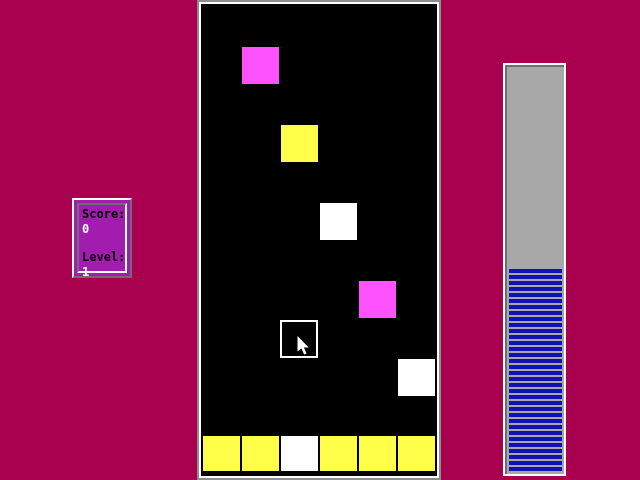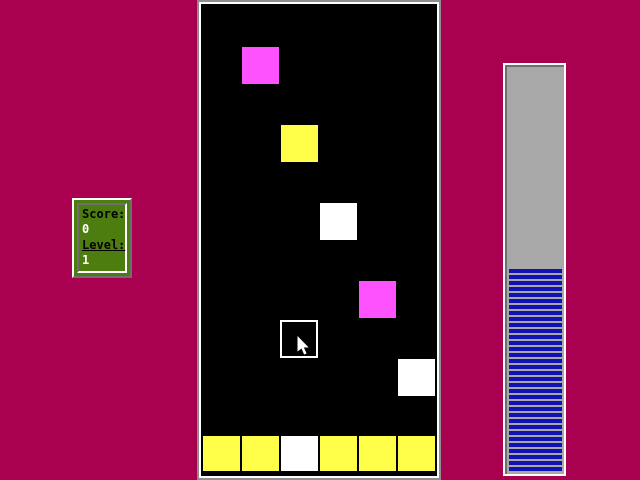--- a/index.html
+++ b/index.html
@@ -9,42 +9,42 @@
     width: 640px; height: 480px;
     overflow: hidden;
     font-family: "DejaVu Sans Mono", "Liberation Mono", monospace;
   }
 
   
   .score-panel {
     position: absolute;
     left: 72px; top: 198px;
     width: 60px; height: 80px;
-    background: #4d7c0f;
+    background: #a21caf;
     border-top: 2px solid #ffffff;
     border-left: 2px solid #ffffff;
     border-right: 2px solid #6e6e6e;
     border-bottom: 2px solid #6e6e6e;
     padding: 3px;
   }
   .score-panel-inner {
     width: 100%; height: 100%;
     border-top: 2px solid #6e6e6e;
     border-left: 2px solid #6e6e6e;
     border-right: 2px solid #ffffff;
     border-bottom: 2px solid #ffffff;
     padding: 2px 3px;
     font-size: 12px;
     font-weight: bold;
     line-height: 15px;
     color: #000000;
     white-space: nowrap;
   }
   .panel-value { color: #ffffff; }
-  .level-label { margin-top: 1px; text-decoration: underline; }
+  .level-label { margin-top: 13px; }
 
   
   .playfield {
     position: absolute;
     left: 197px; top: 0;
     width: 244px; height: 480px;
     border: 2px solid #8e8e8e;
   }
   .playfield-inner {
     position: relative;

